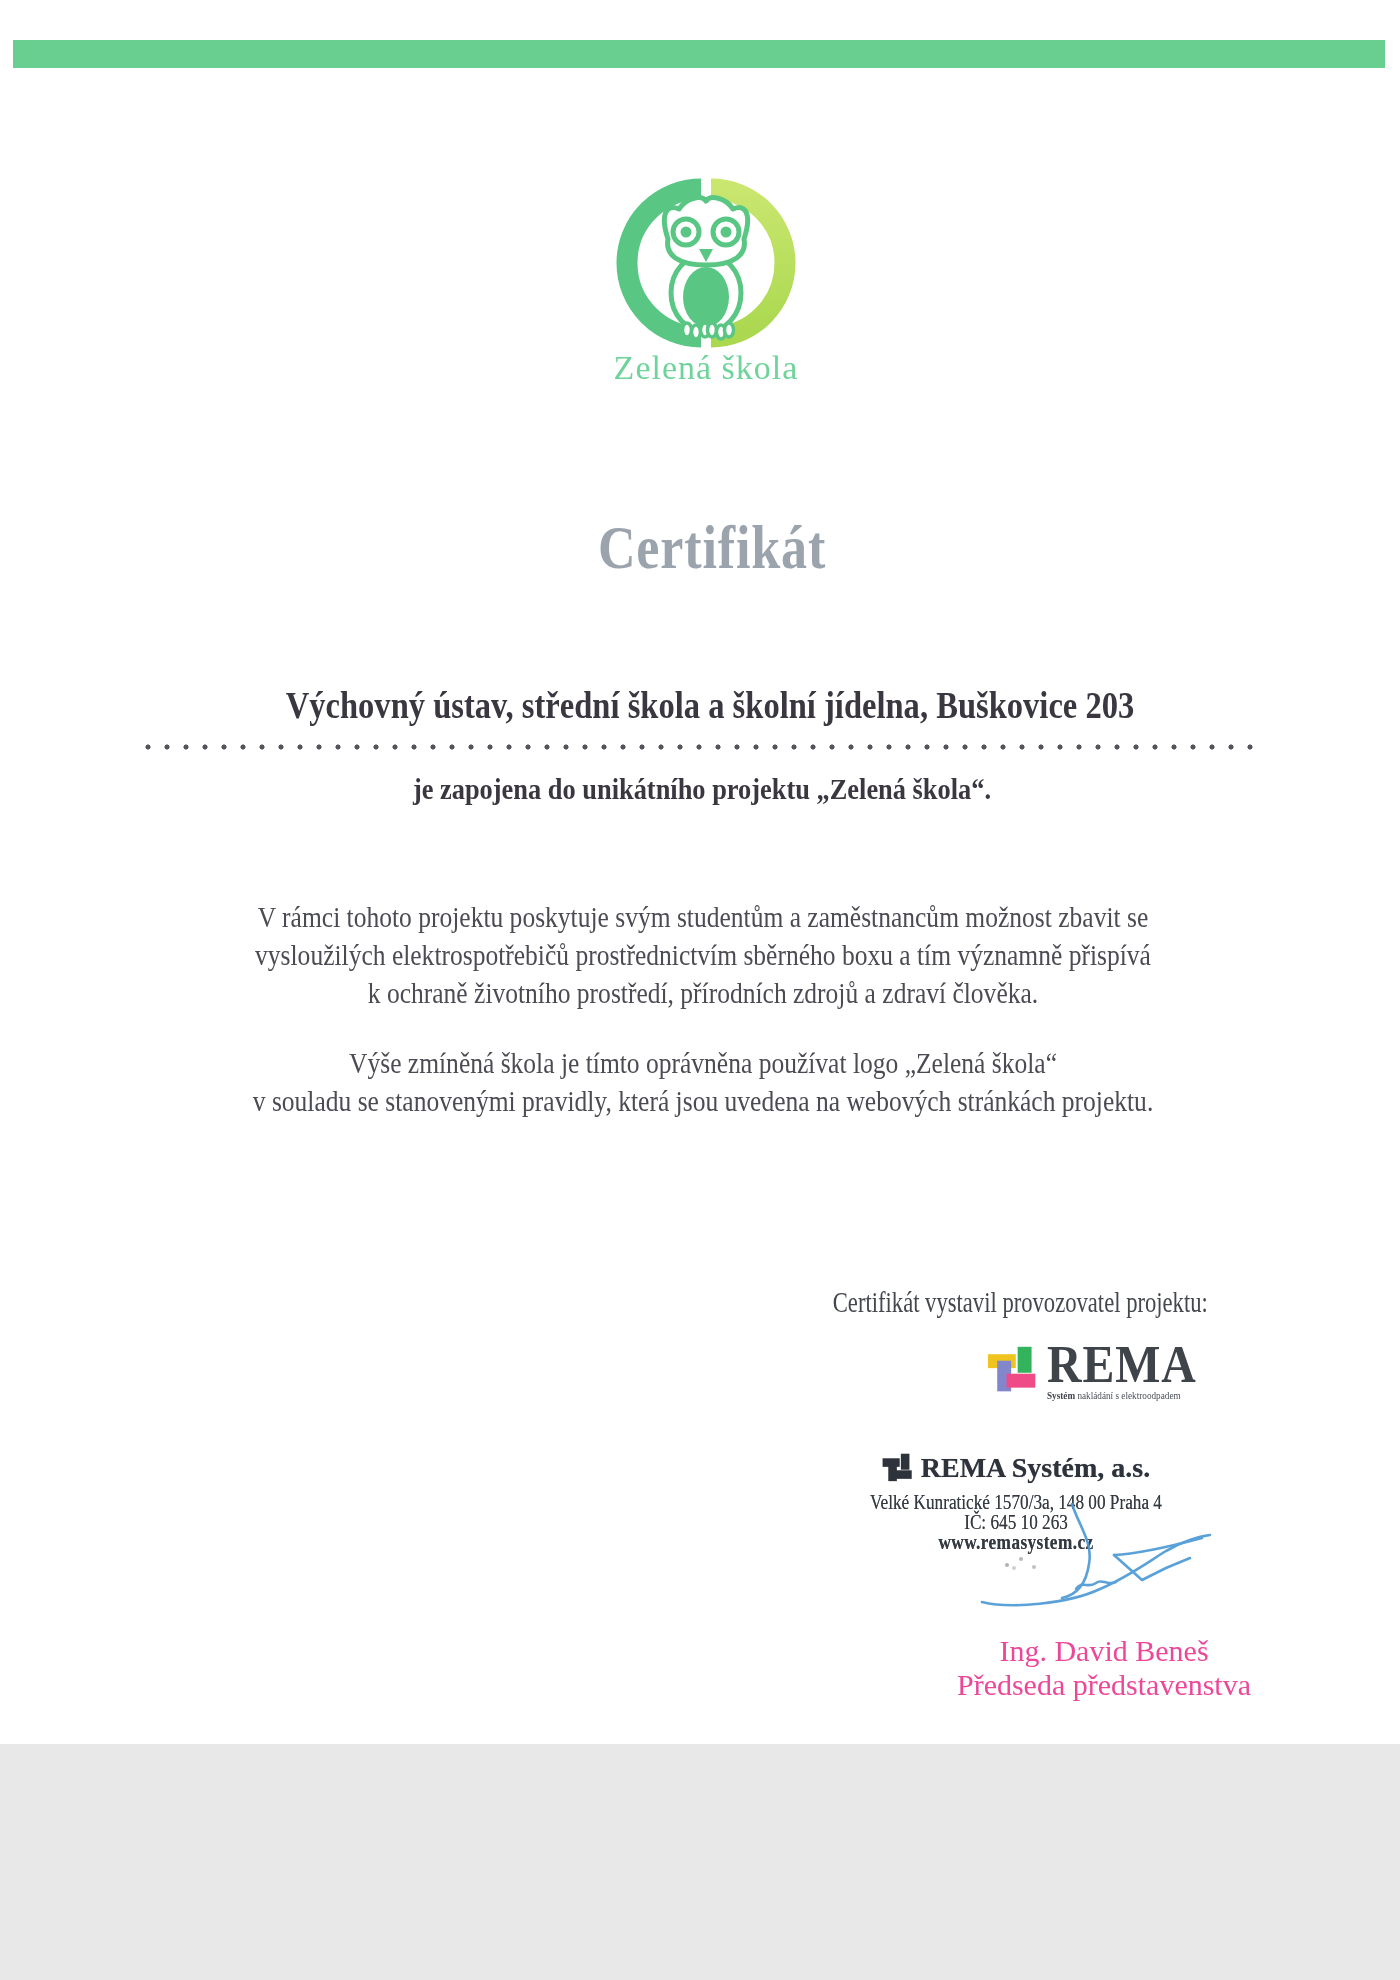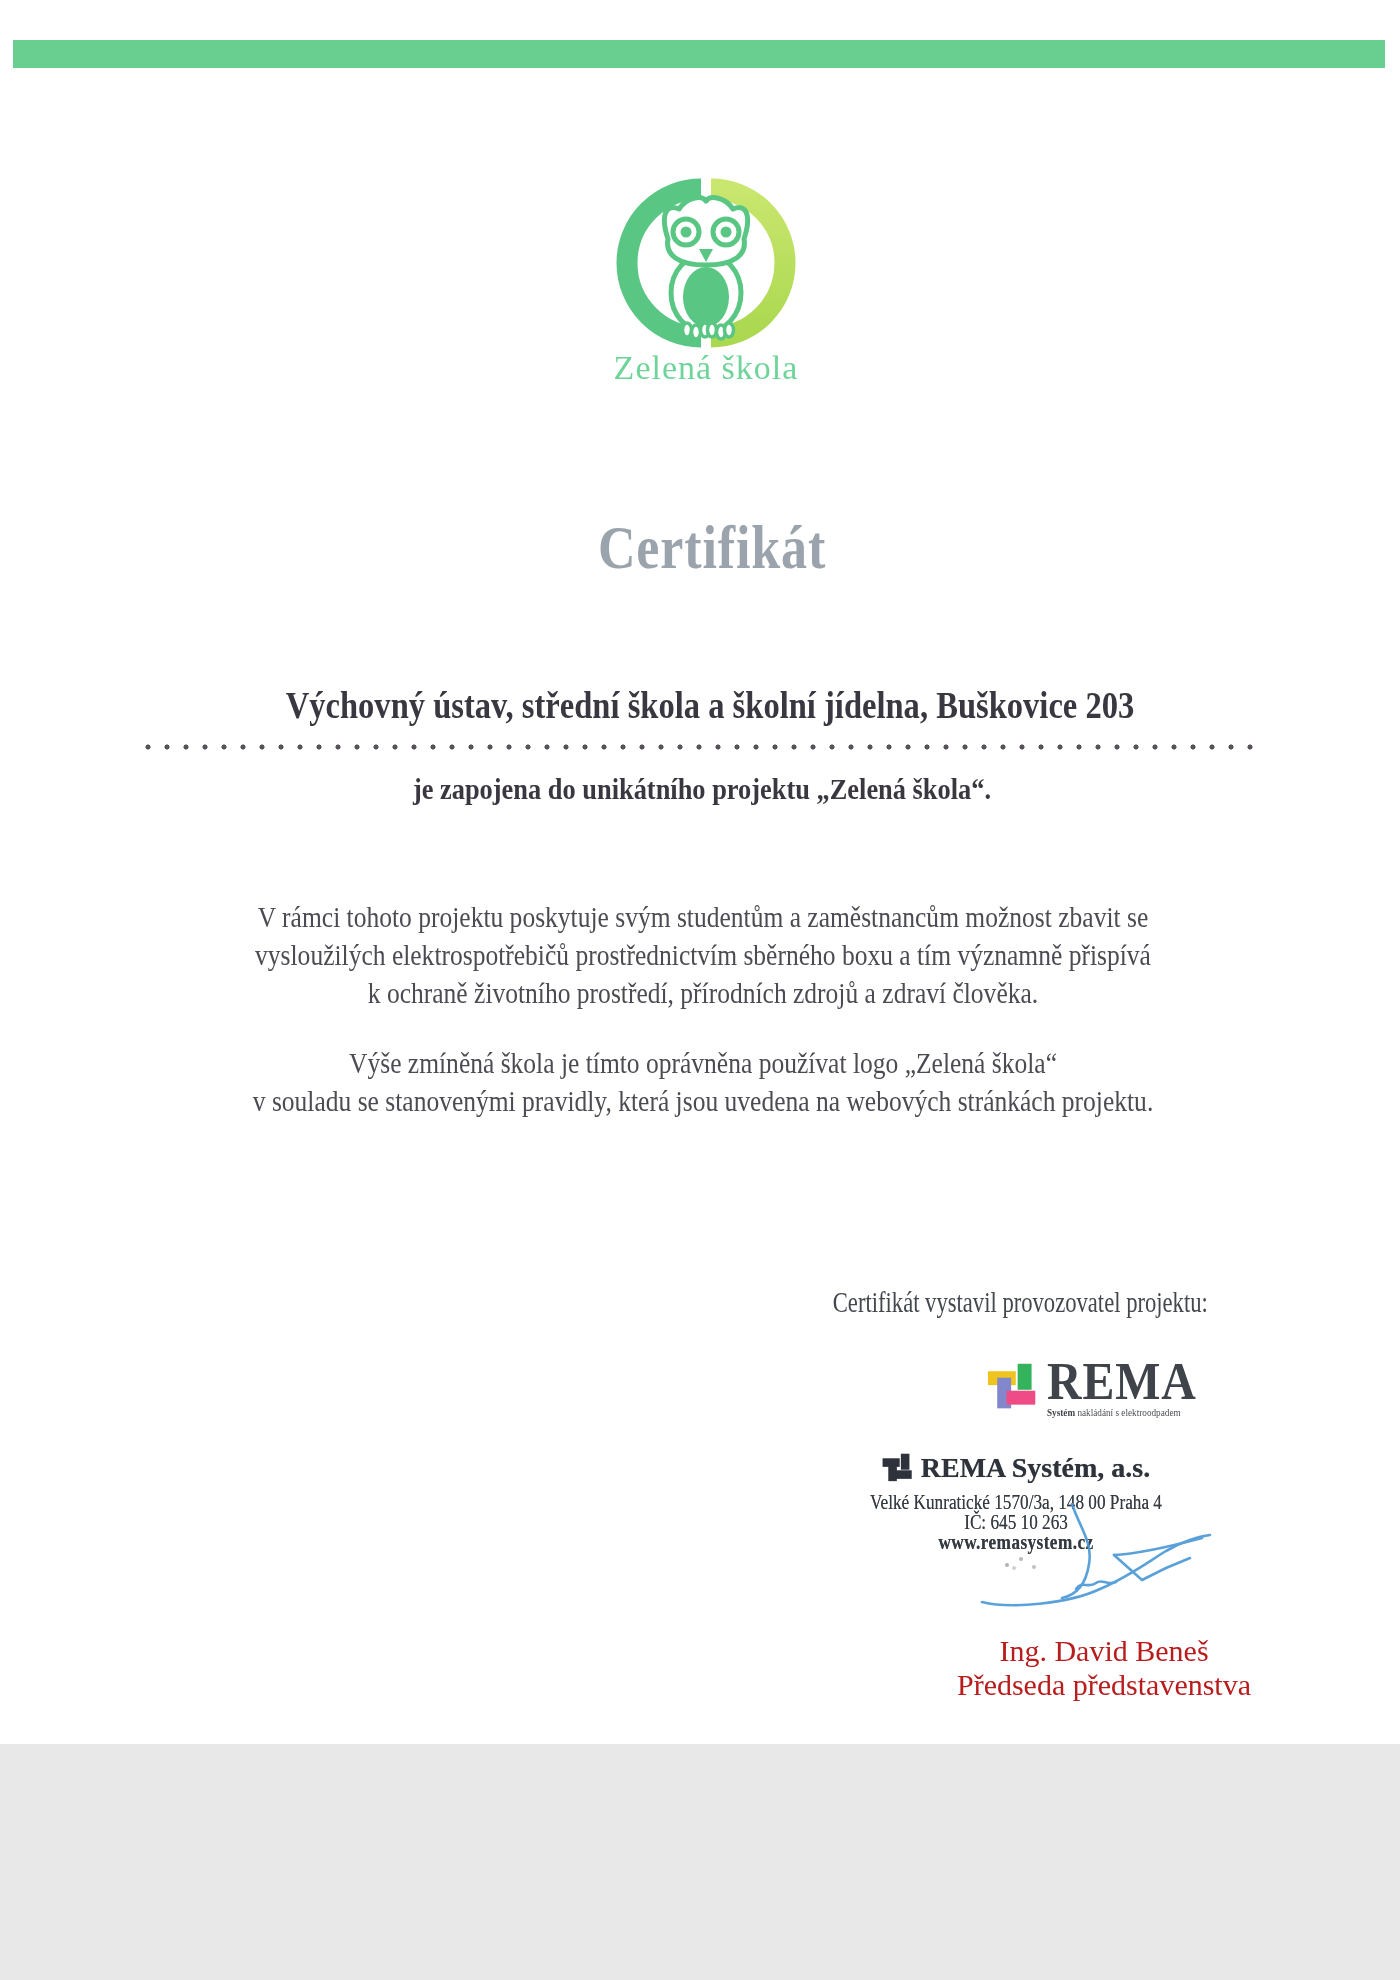--- a/index.html
+++ b/index.html
@@ -57,21 +57,21 @@
   .body-par.p2{top:1044px;}
 
   .issuer-label{
     position:absolute;right:192px;top:1286px;
     font-size:29px;color:#43474e;white-space:nowrap;
     transform:scaleX(.78);transform-origin:100% 50%;
   }
 
   .rema-logo{
     position:absolute;right:190px;top:1344px;
-    display:flex;align-items:flex-start;margin-top:17px;
+    display:flex;align-items:flex-start;
   }
   .rema-pinwheel{width:52px;height:52px;margin-right:8px;}
   .rema-textcol{display:flex;flex-direction:column;}
   .rema-word{
     font-size:52px;line-height:42px;font-weight:bold;color:#3f444b;
     letter-spacing:1px;transform:scaleX(.92);transform-origin:0 50%;
   }
   .rema-tagline{
     margin-top:4px;font-size:10px;color:#4a4f56;white-space:nowrap;
     transform:scaleX(.92);transform-origin:0 50%;
@@ -98,21 +98,21 @@
   .smudge{
     position:absolute;left:1005px;top:1563px;width:4px;height:4px;border-radius:50%;
     background:rgba(95,100,108,.5);
     box-shadow:14px -6px 0 rgba(95,100,108,.45), 27px 2px 0 rgba(95,100,108,.4), 7px 3px 0 rgba(95,100,108,.3);
   }
 
   .signature-svg{position:absolute;left:950px;top:1492px;width:340px;height:125px;}
 
   .signatory{
     position:absolute;left:904px;top:1634px;width:400px;
-    text-align:center;font-size:30px;line-height:34px;color:#b91c1c;
+    text-align:center;font-size:30px;line-height:34px;color:#ec4899;
   }
 
   .bottom-artifact{
     position:absolute;left:0;top:1970px;width:1130px;height:6px;
     background:repeating-linear-gradient(90deg,
       rgba(38,41,47,.4) 0 26px, rgba(38,41,47,0) 26px 46px,
       rgba(38,41,47,.25) 46px 88px, rgba(38,41,47,0) 88px 104px);
     opacity:.7;border-radius:2px;
   }
   .corner-speck{

